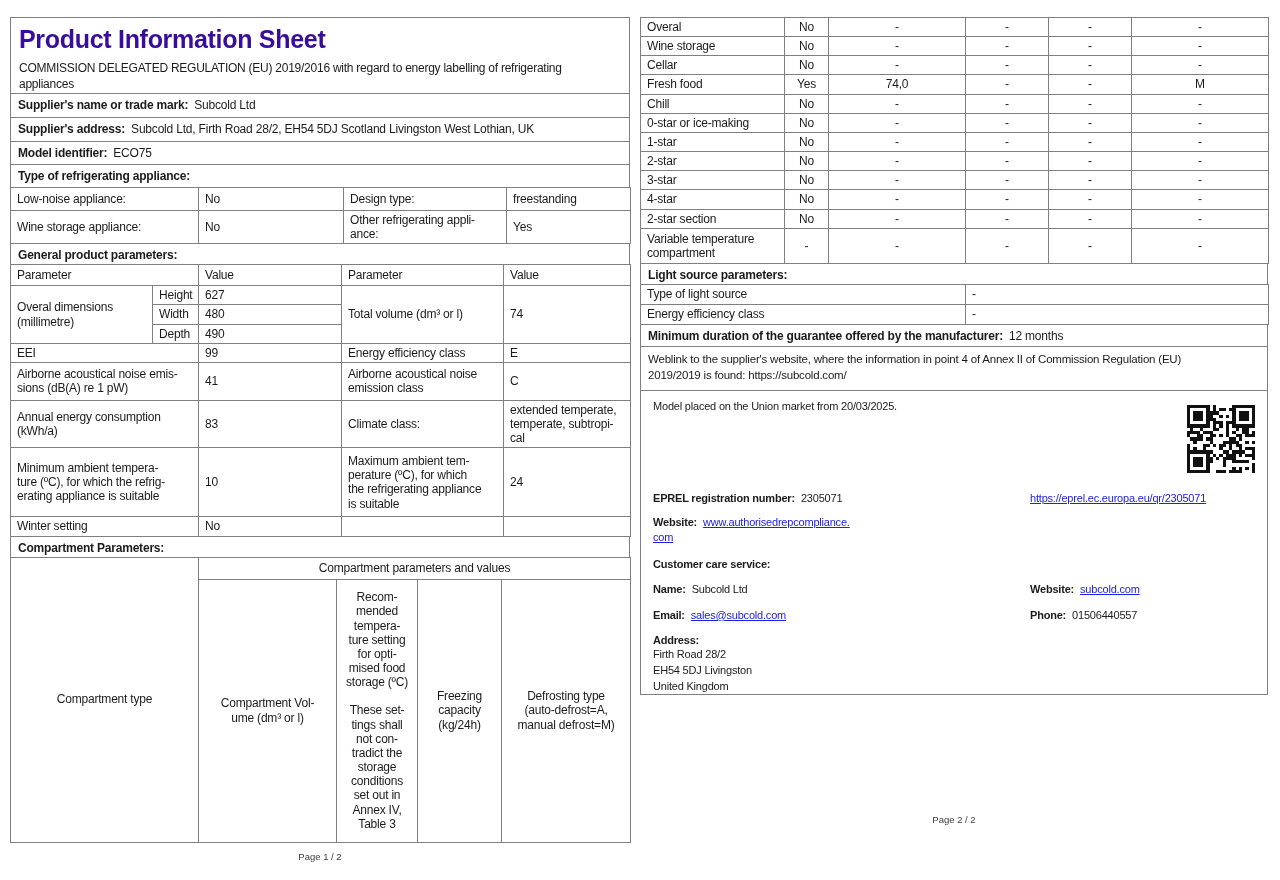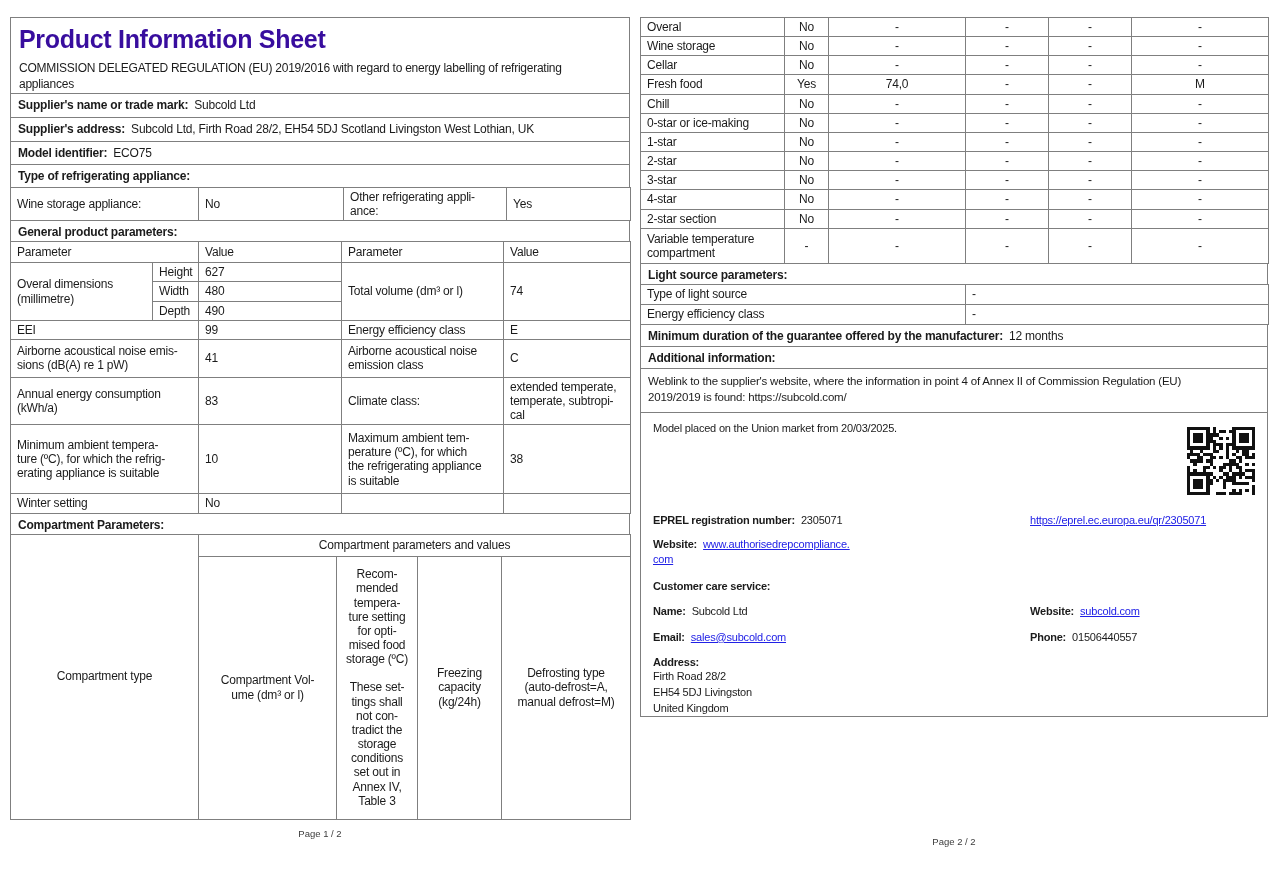--- a/index.html
+++ b/index.html
@@ -67,20 +67,26 @@
   <div class="bx h24 hdr">Type of refrigerating appliance:</div>
 
   <table>
     <colgroup>
         <col style="width:188px">
         <col style="width:145px">
         <col style="width:163px">
         <col style="width:124px">
       </colgroup>
     <tbody>
+        <tr style="height:23px">
+      <td>Low-noise appliance:</td>
+      <td>No</td>
+      <td>Design type:</td>
+      <td>freestanding</td>
+    </tr>
     <tr style="height:33px">
       <td>Wine storage appliance:</td>
       <td>No</td>
       <td class="pre">Other refrigerating appli-
 ance:</td>
       <td>Yes</td>
     </tr>
   </tbody>
     </table>
 
@@ -142,21 +148,21 @@
     </tr>
     <tr style="height:69px">
       <td colspan="2" class="pre">Minimum ambient tempera-
 ture (ºC), for which the refrig-
 erating appliance is suitable</td>
       <td>10</td>
       <td class="pre">Maximum ambient tem-
 perature (ºC), for which
 the refrigerating appliance
 is suitable</td>
-      <td>38</td>
+      <td>24</td>
     </tr>
     <tr style="height:19px">
       <td colspan="2">Winter setting</td>
       <td>No</td>
       <td></td>
       <td></td>
     </tr>
   </tbody>
     </table>
 
@@ -335,21 +341,20 @@
     <tr style="height:20px">
       <td>Energy efficiency class</td>
       <td>-</td>
     </tr>
   </tbody>
     </table>
 
   <div class="bx h23">
     <b>Minimum duration of the guarantee offered by the manufacturer:</b><span class="val">12 months</span>
   </div>
-  <div class="bx h23 hdr">Additional information:</div>
   <div class="bx h45 pre" id="weblink-box">Weblink to the supplier's website, where the information in point 4 of Annex II of Commission Regulation (EU)
 2019/2019 is found:  https://subcold.com/</div>
 
   <div class="bx market">
     <div>Model placed on the Union market from 20/03/2025.</div>
 
     <svg class="qr" viewBox="0 0 21 21" shape-rendering="crispEdges">
         <g>
           <rect x="0" y="0" width="7" height="7" fill="#111"></rect>
           <rect x="1" y="1" width="5" height="5" fill="#fff"></rect>

